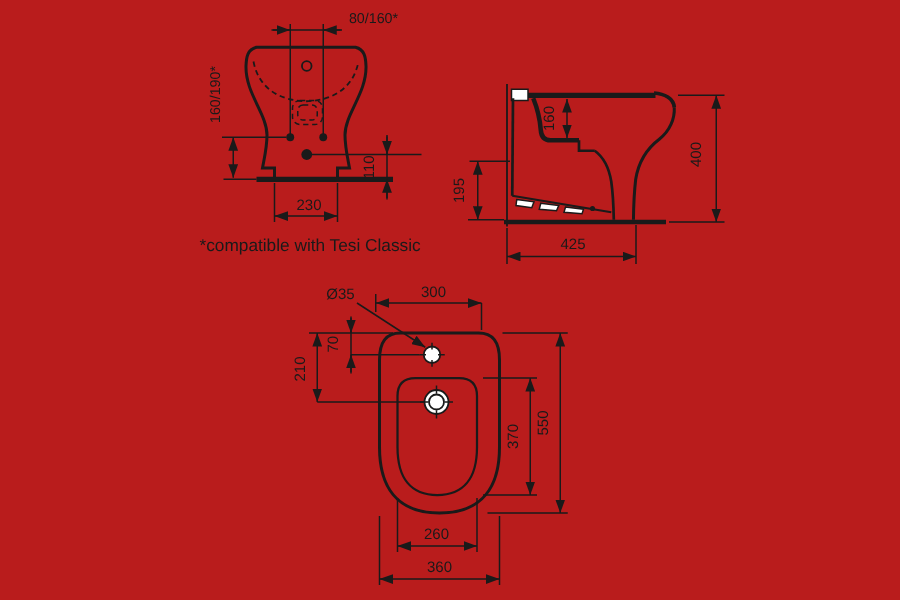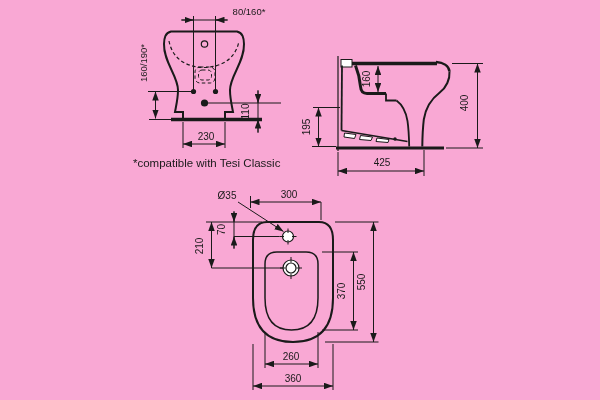--- a/index.html
+++ b/index.html
@@ -4,21 +4,21 @@
 <style>
   html, body {
     margin: 0;
     padding: 0;
     background: #ffffff;
   }
   #stage {
     position: relative;
     width: 600px;
     height: 400px;
-    background: #f9a8d4;
+    background: #b91c1c;
     overflow: hidden;
   }
   svg { display: block; }
   svg text {
     font-family: "Liberation Sans", "DejaVu Sans", sans-serif;
     fill: #1a1a1a;
   }
   .dim  { font-size: 10px; }
   .dim-sm { font-size: 9.5px; }
   .note { font-size: 11.5px; }

